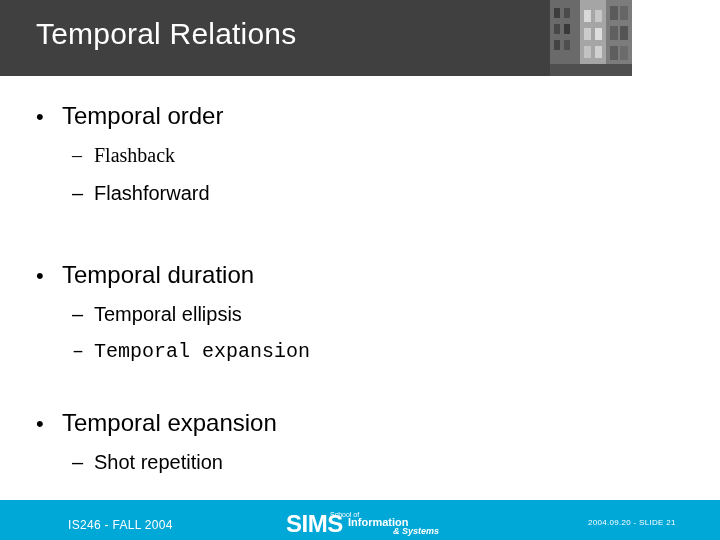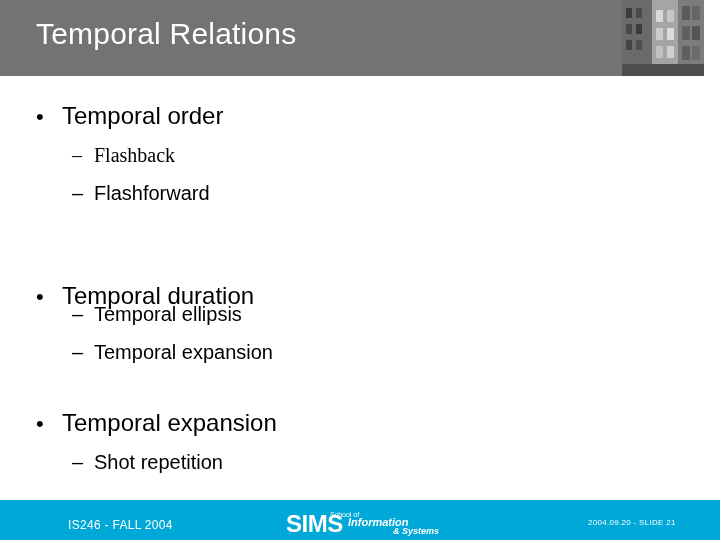--- a/index.html
+++ b/index.html
@@ -18,23 +18,23 @@
     width: 720px;
     height: 540px;
     background: #ffffff;
     overflow: hidden;
   }
   
   .header-band {
     position: absolute;
     left: 0;
     top: 0;
-    width: 704px;
+    width: 632px;
     height: 76px;
-    background: #737373;
+    background: #404040;
   }
   .header-photo {
     position: absolute;
     right: 0;
     top: 0;
     width: 82px;
     height: 76px;
     overflow: hidden;
     background: #6f6f6f;
   }
@@ -137,21 +137,20 @@
     font-size: 7px;
     color: #ffffff;
     line-height: 8px;
     white-space: nowrap;
   }
   .sims-sub2 {
     position: absolute;
     left: 62px;
     top: 7px;
     font-size: 11px;
-    font-style: italic;
     font-weight: bold;
     color: #ffffff;
     line-height: 12px;
     white-space: nowrap;
   }
   .sims-sub3 {
     position: absolute;
     left: 44px;
     top: 16px;
     font-size: 8px;
@@ -214,27 +213,27 @@
     <div class="bullet-l1" style="left:36px; top:26px;">
       <span class="marker">•</span><span>Temporal order</span>
     </div>
     <div class="bullet-l2" style="left:72px; top:67px;font-family:Liberation Serif, serif;">
       <span class="marker">–</span><span>Flashback</span>
     </div>
     <div class="bullet-l2" style="left:72px; top:105px;">
       <span class="marker">–</span><span>Flashforward</span>
     </div>
 
-    <div class="bullet-l1" style="left:36px; top:185px;margin-top:21px;">
+    <div class="bullet-l1" style="left:36px; top:185px;">
       <span class="marker">•</span><span>Temporal duration</span>
     </div>
     <div class="bullet-l2" style="left:72px; top:226px;">
       <span class="marker">–</span><span>Temporal ellipsis</span>
     </div>
-    <div class="bullet-l2" style="left:72px; top:264px;">
+    <div class="bullet-l2" style="left:72px; top:264px;font-family:Liberation Mono, monospace;">
       <span class="marker">–</span><span>Temporal expansion</span>
     </div>
 
     <div class="bullet-l1" style="left:36px; top:333px;">
       <span class="marker">•</span><span>Temporal expansion</span>
     </div>
     <div class="bullet-l2" style="left:72px; top:374px;">
       <span class="marker">–</span><span>Shot repetition</span>
     </div>
 

